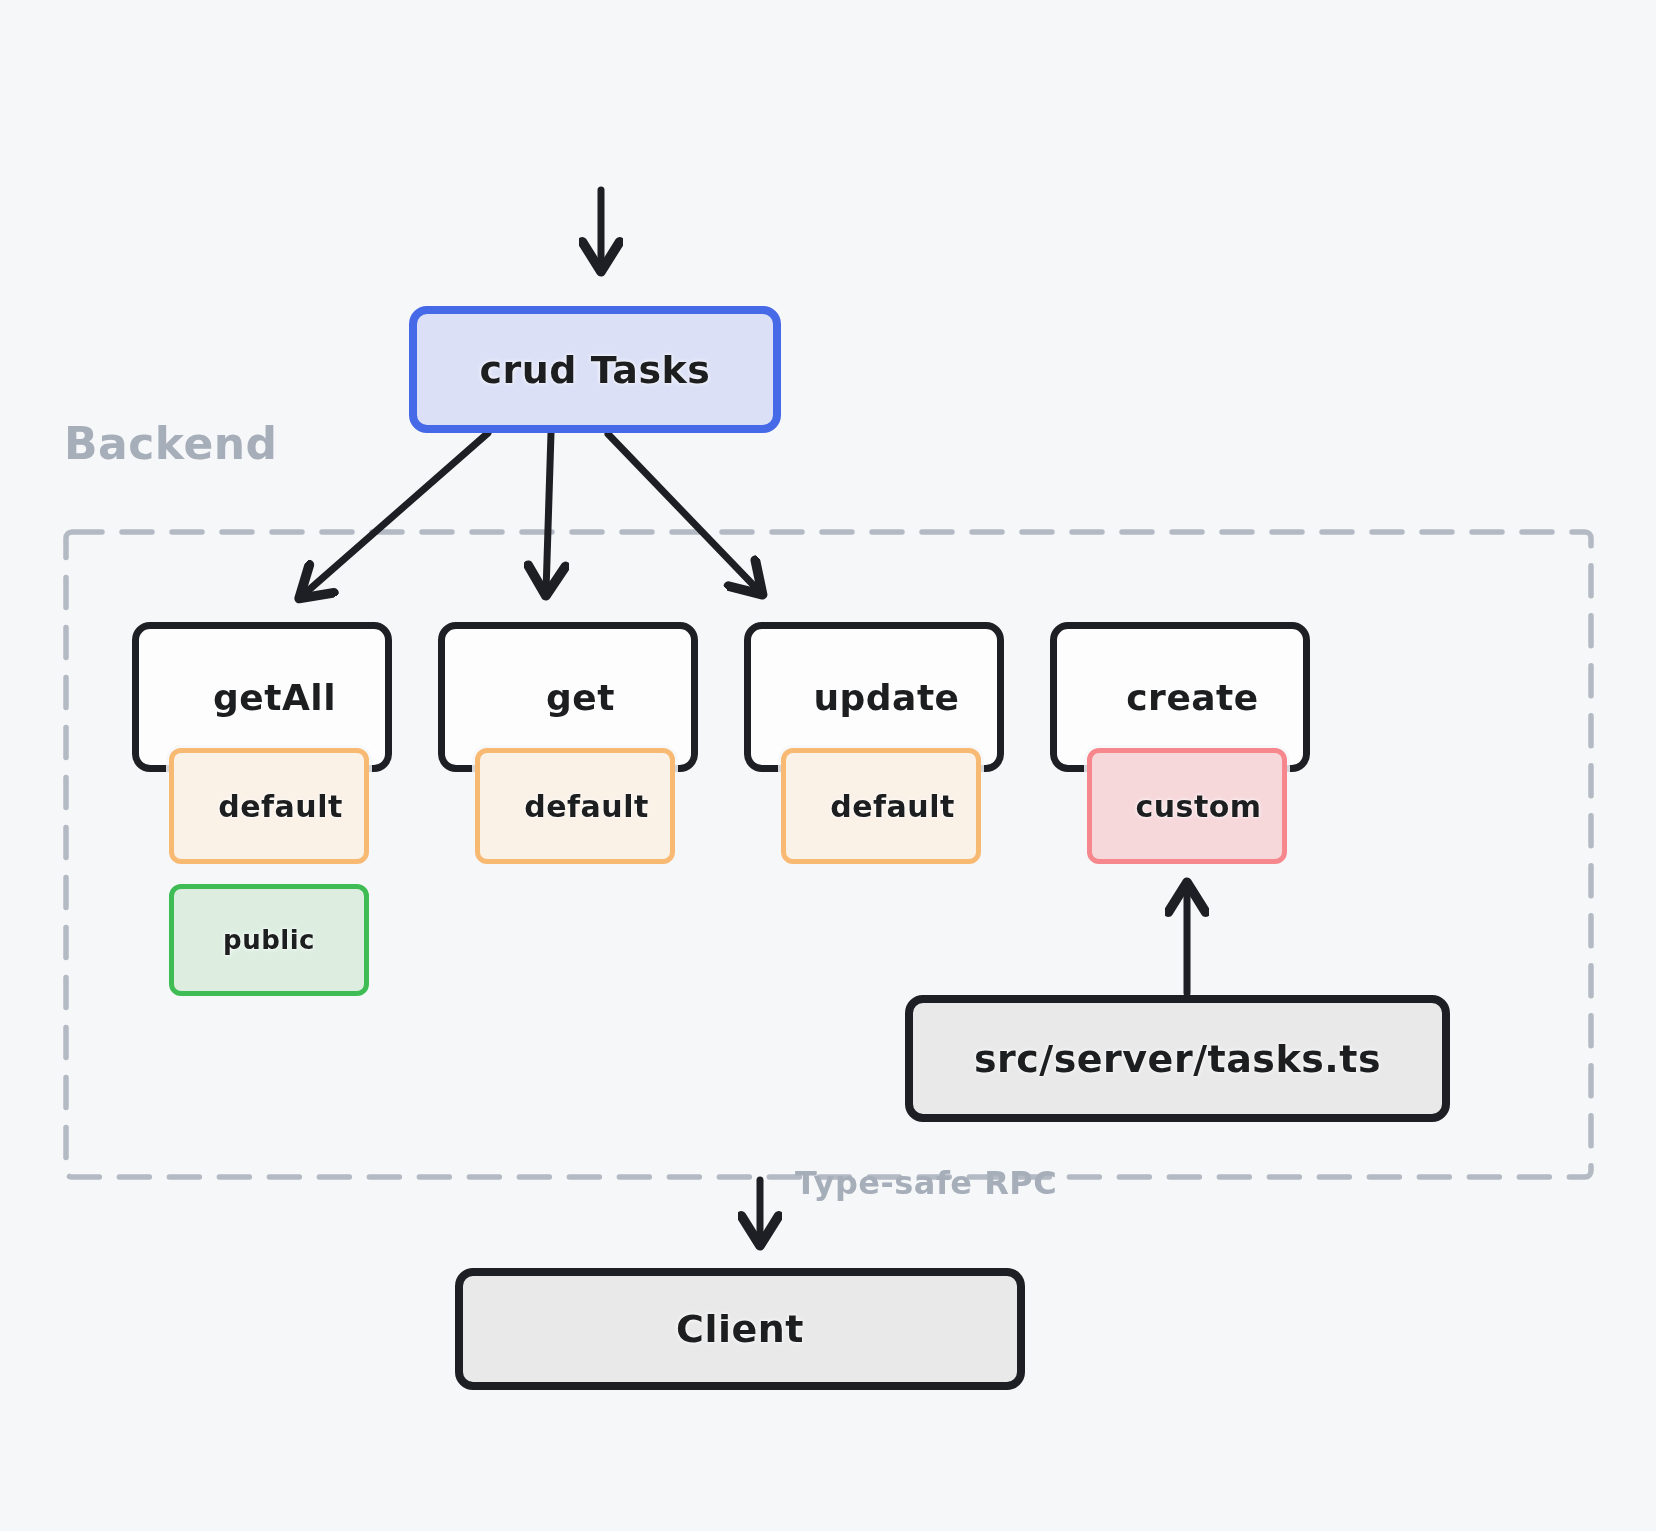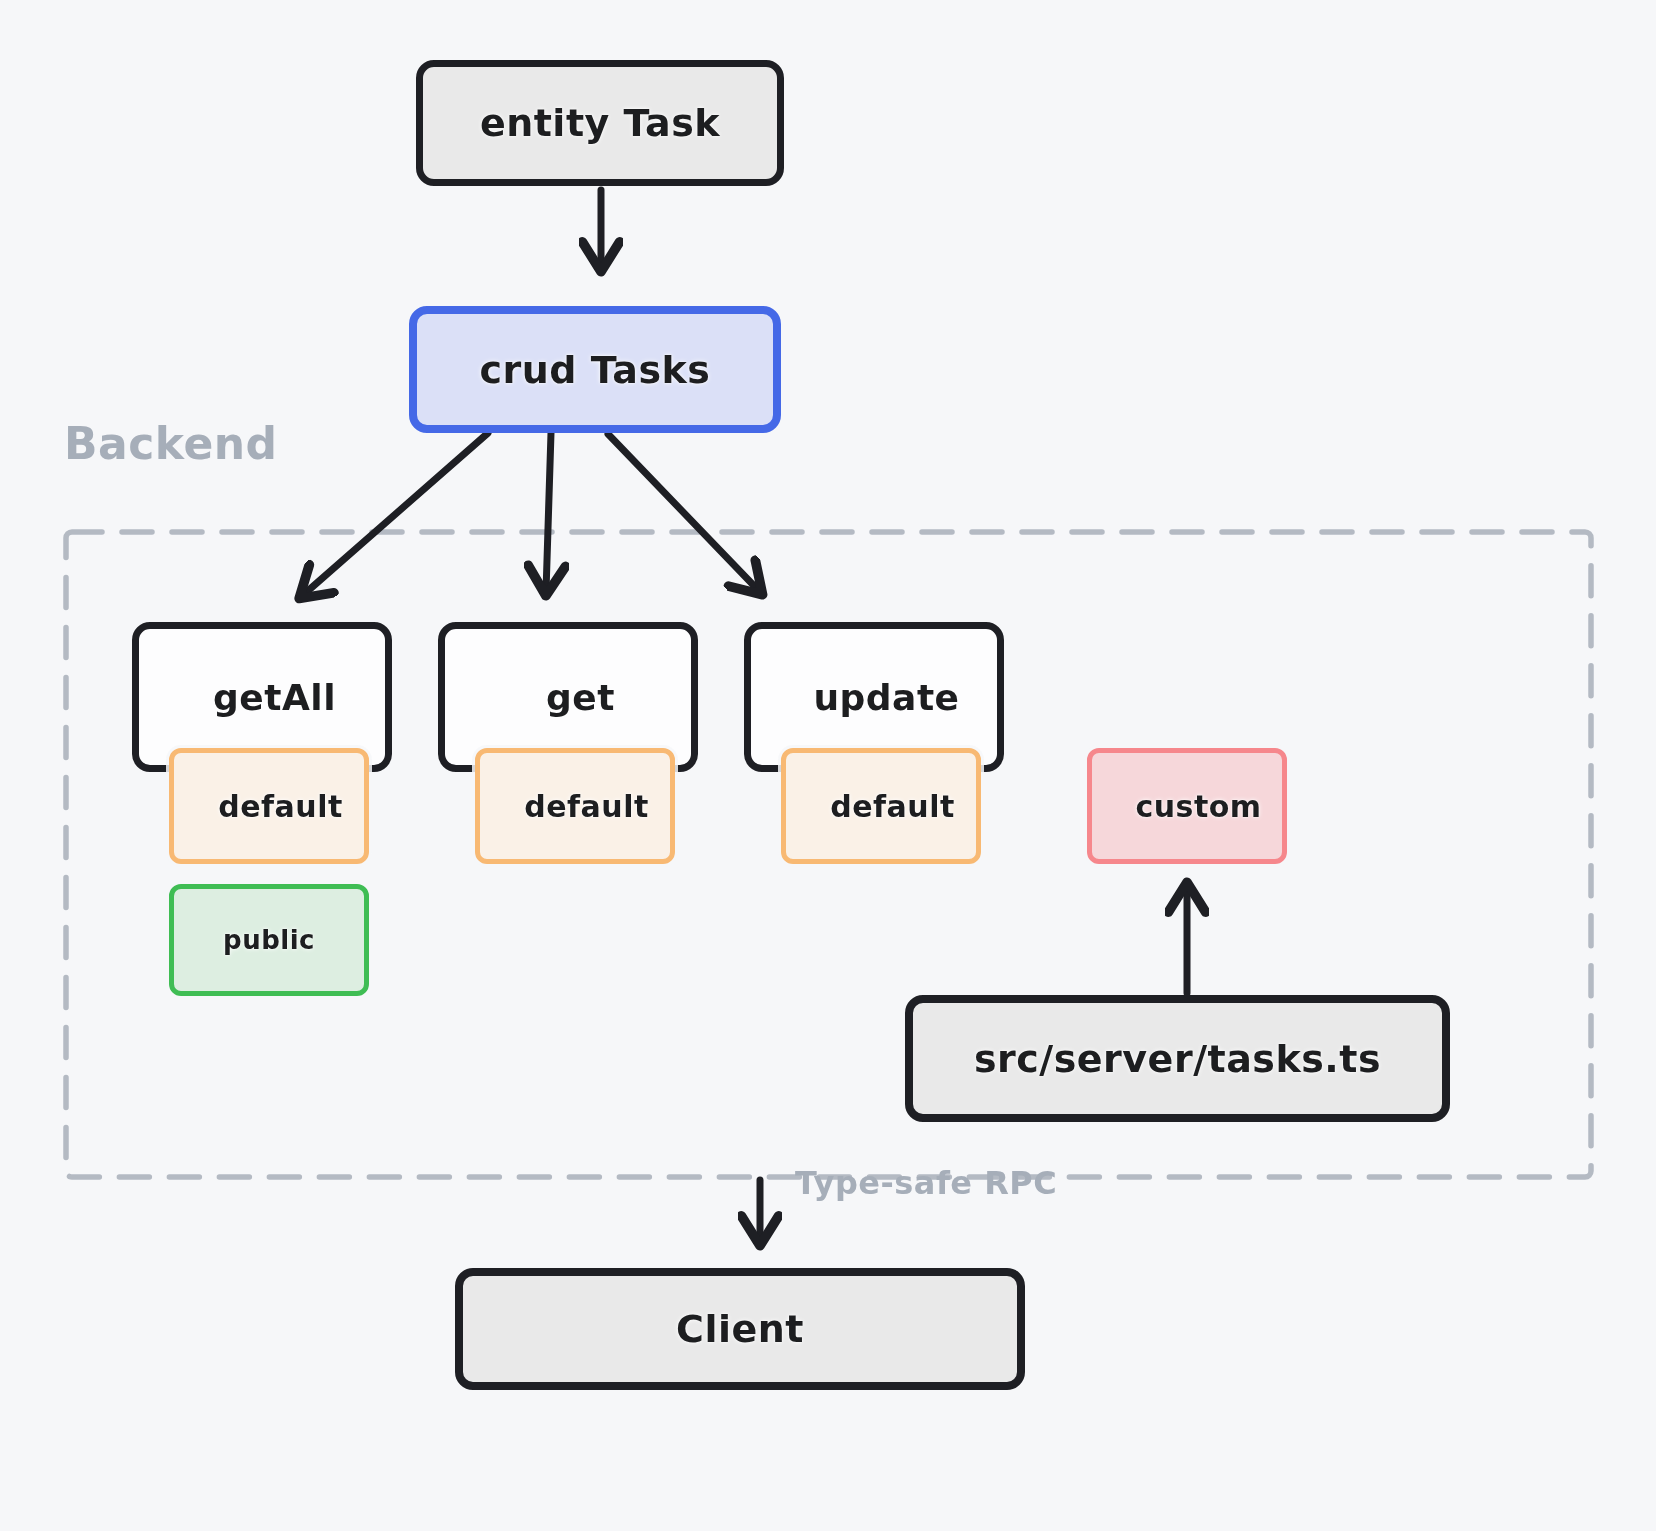--- a/index.html
+++ b/index.html
@@ -129,27 +129,27 @@
     <line class="edge" x1="601" y1="190" x2="601" y2="268" marker-end="url(#arrow)"></line>
     <line class="edge" x1="488" y1="433" x2="302" y2="596" marker-end="url(#arrow)"></line>
     <line class="edge" x1="551" y1="433" x2="546" y2="592" marker-end="url(#arrow)"></line>
     <line class="edge" x1="608" y1="434" x2="760" y2="592" marker-end="url(#arrow)"></line>
     <line class="edge" x1="1187" y1="993" x2="1187" y2="886" marker-end="url(#arrow)"></line>
     <line class="edge" x1="760" y1="1180" x2="760" y2="1242" marker-end="url(#arrow)"></line>
   </svg>
 
   <div class="text-label lbl-backend">Backend</div>
 
-  <div class="node n-entity">entity Task</div>
 
   <div class="node n-crud">crud Tasks</div>
 
   <div class="node n-method n-getall">getAll</div>
   <div class="node n-method n-get">get</div>
   <div class="node n-method n-update">update</div>
+  <div class="node n-method n-create">create</div>
 
   <div class="node n-sub n-sub-default sub-1">default</div>
   <div class="node n-sub n-sub-default sub-2">default</div>
   <div class="node n-sub n-sub-default sub-3">default</div>
   <div class="node n-sub n-sub-custom sub-4">custom</div>
 
   <div class="node n-public">public</div>
 
   <div class="node n-file">src/server/tasks.ts</div>
 

